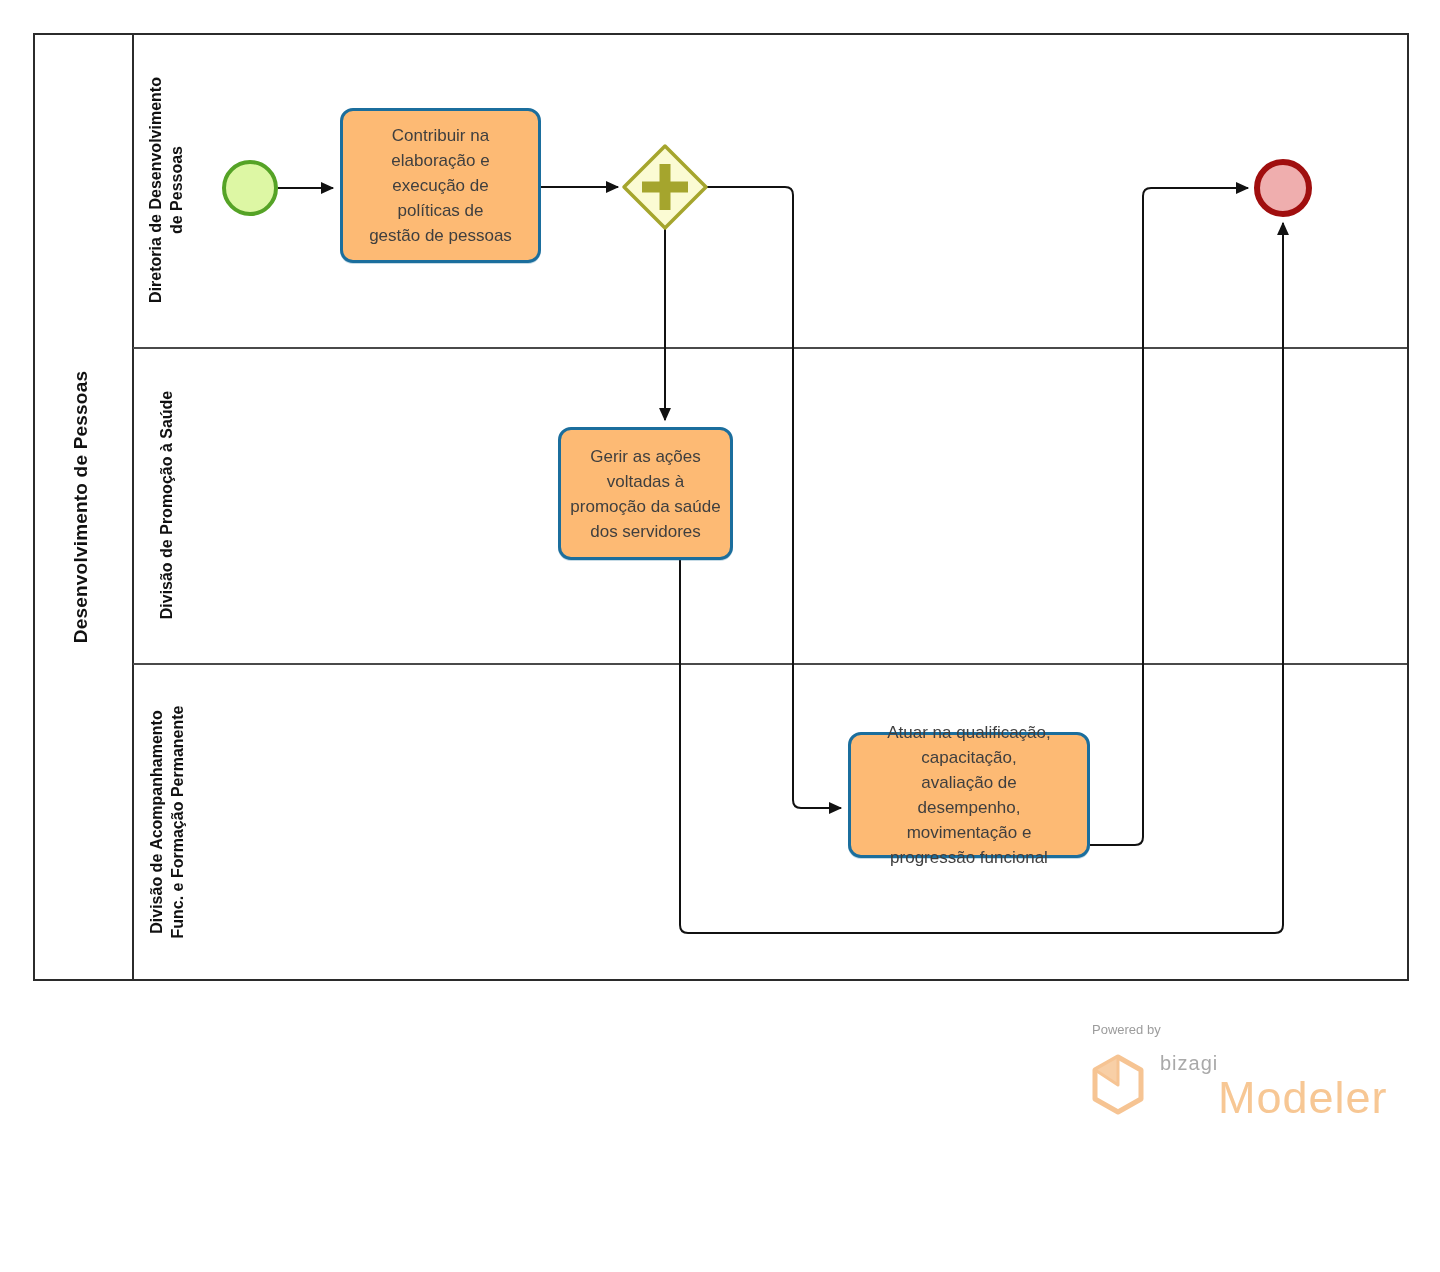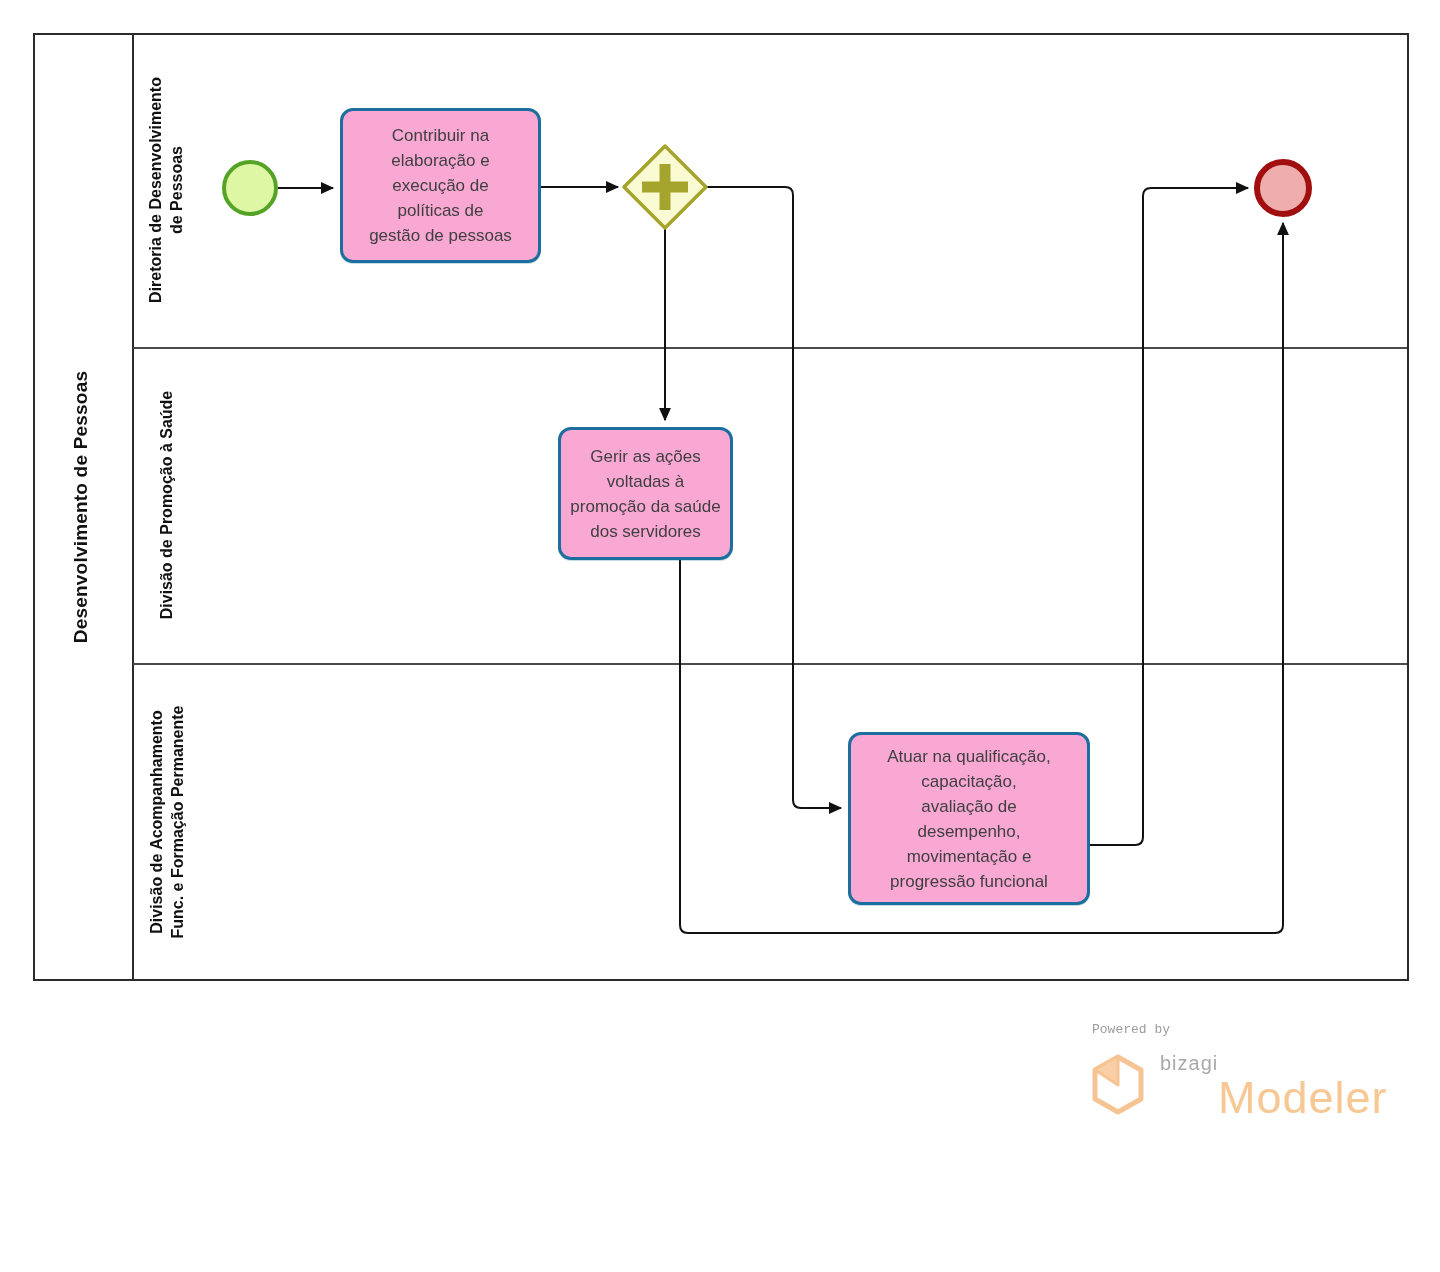--- a/index.html
+++ b/index.html
@@ -20,36 +20,36 @@
     color:#111;font-weight:bold;
   }
   .pool-label{left:81px;top:507px;font-size:19px;letter-spacing:.2px;}
   .lane-label{font-size:16px;line-height:21px;}
   .lane-label-1{left:166px;top:190px;}
   .lane-label-2{left:166px;top:505px;}
   .lane-label-3{left:167px;top:822px;}
   
   .task{
     position:absolute;box-sizing:border-box;
-    background:#f9a8d4;border:3px solid #1B6E9D;border-radius:13px;
+    background:#fdba74;border:3px solid #1B6E9D;border-radius:13px;
     display:flex;align-items:center;justify-content:center;text-align:center;
     font-size:17px;line-height:25px;color:#3F3F3F;white-space:pre-line;
     box-shadow:0 1px 0 rgba(27,110,157,.25);
   }
   .task-1{left:340px;top:108px;width:201px;height:155px;}
   .task-2{left:558px;top:427px;width:175px;height:133px;}
-  .task-3{left:848px;top:732px;width:242px;height:173px;}
+  .task-3{left:848px;top:732px;width:242px;height:126px;}
   .event{position:absolute;border-radius:50%;box-sizing:border-box;}
   .start-event{left:222px;top:160px;width:56px;height:56px;
     background:#DDF7A4;border:4px solid #55A326;}
   .end-event{left:1254px;top:159px;width:58px;height:58px;
     background:#EFAEAE;border:6px solid #A00E0E;}
   .flows{position:absolute;left:0;top:0;width:1440px;height:1272px;}
   
-  .powered-by{position:absolute;left:1092px;top:1022px;font-size:13px;color:#9C9C9C;font-family:Liberation Mono, monospace;}
+  .powered-by{position:absolute;left:1092px;top:1022px;font-size:13px;color:#9C9C9C;}
   .brand-hex{position:absolute;left:1090px;top:1054px;}
   .brand-bizagi{position:absolute;left:1160px;top:1052px;font-size:20px;color:#A9A9A9;letter-spacing:1px;text-align:center;}
   .brand-modeler{position:absolute;left:1218px;top:1072px;font-size:45px;color:#F7C794;letter-spacing:1px;}
 </style>
 </head>
 <body>
 
 <div class="canvas">
 
   <div class="pool">

